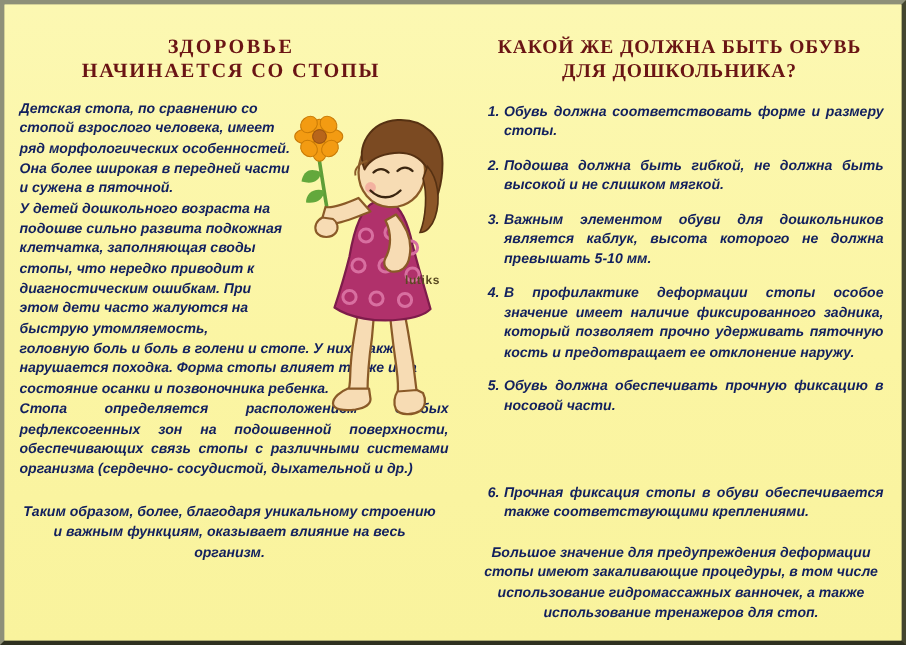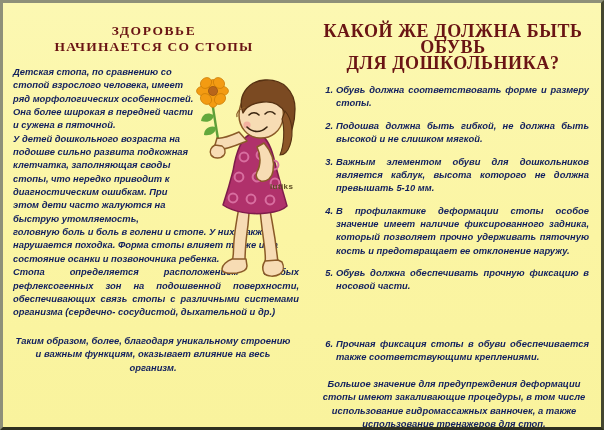--- a/index.html
+++ b/index.html
@@ -58,21 +58,21 @@
   .col-left .heading {
     margin: 20px 12px 0 12px;
     font-size: 13.5px;
     line-height: 16px;
   }
   .col-left .heading .l1 { display: block; letter-spacing: 1.6px; }
   .col-left .heading .l2 { display: block; letter-spacing: 1.2px; }
 
   .col-right .heading {
     margin: 20px 14px 0 14px;
-    font-size: 18px;
+    font-size: 13px;
     line-height: 16px;
   }
   .col-right .heading .l1 { display: block; letter-spacing: 0.6px; }
   .col-right .heading .l2 { display: block; letter-spacing: 0.6px; }
 
   
   .left-body {
     position: relative;
     margin: 10px 6px 0 10px;
     font-family: "Liberation Sans", sans-serif;

